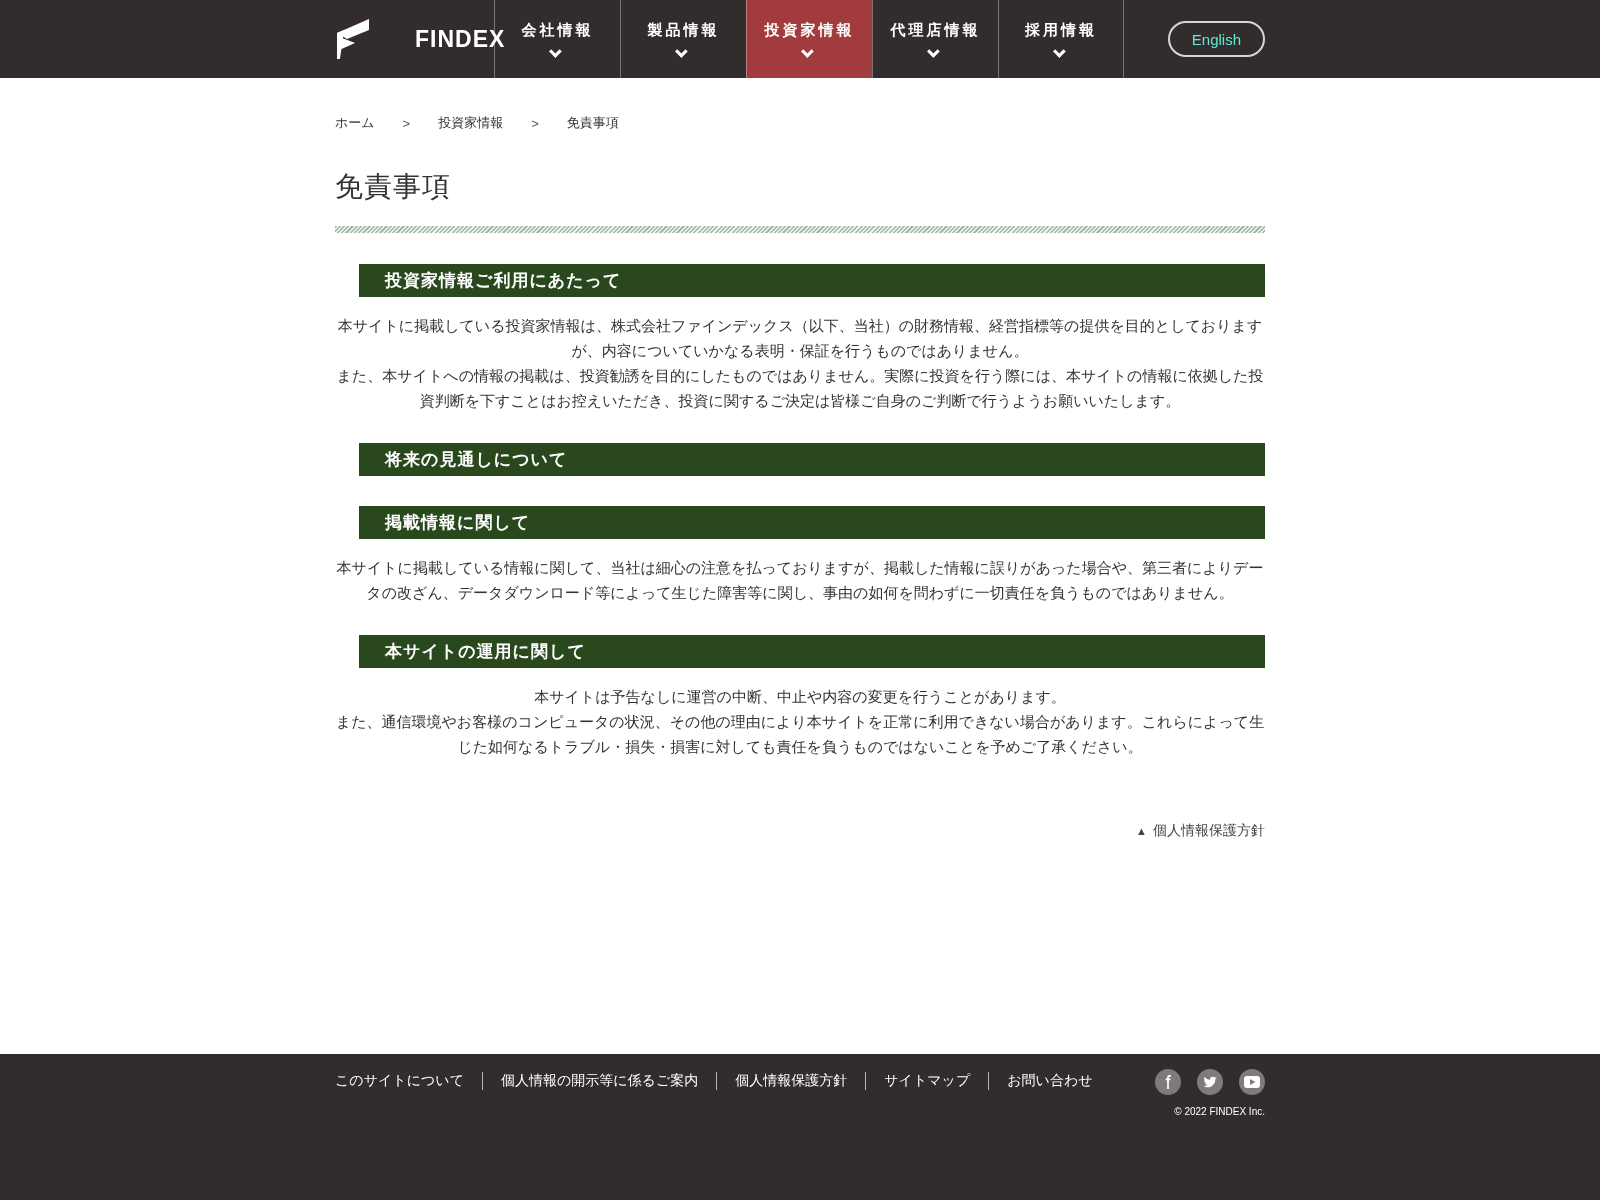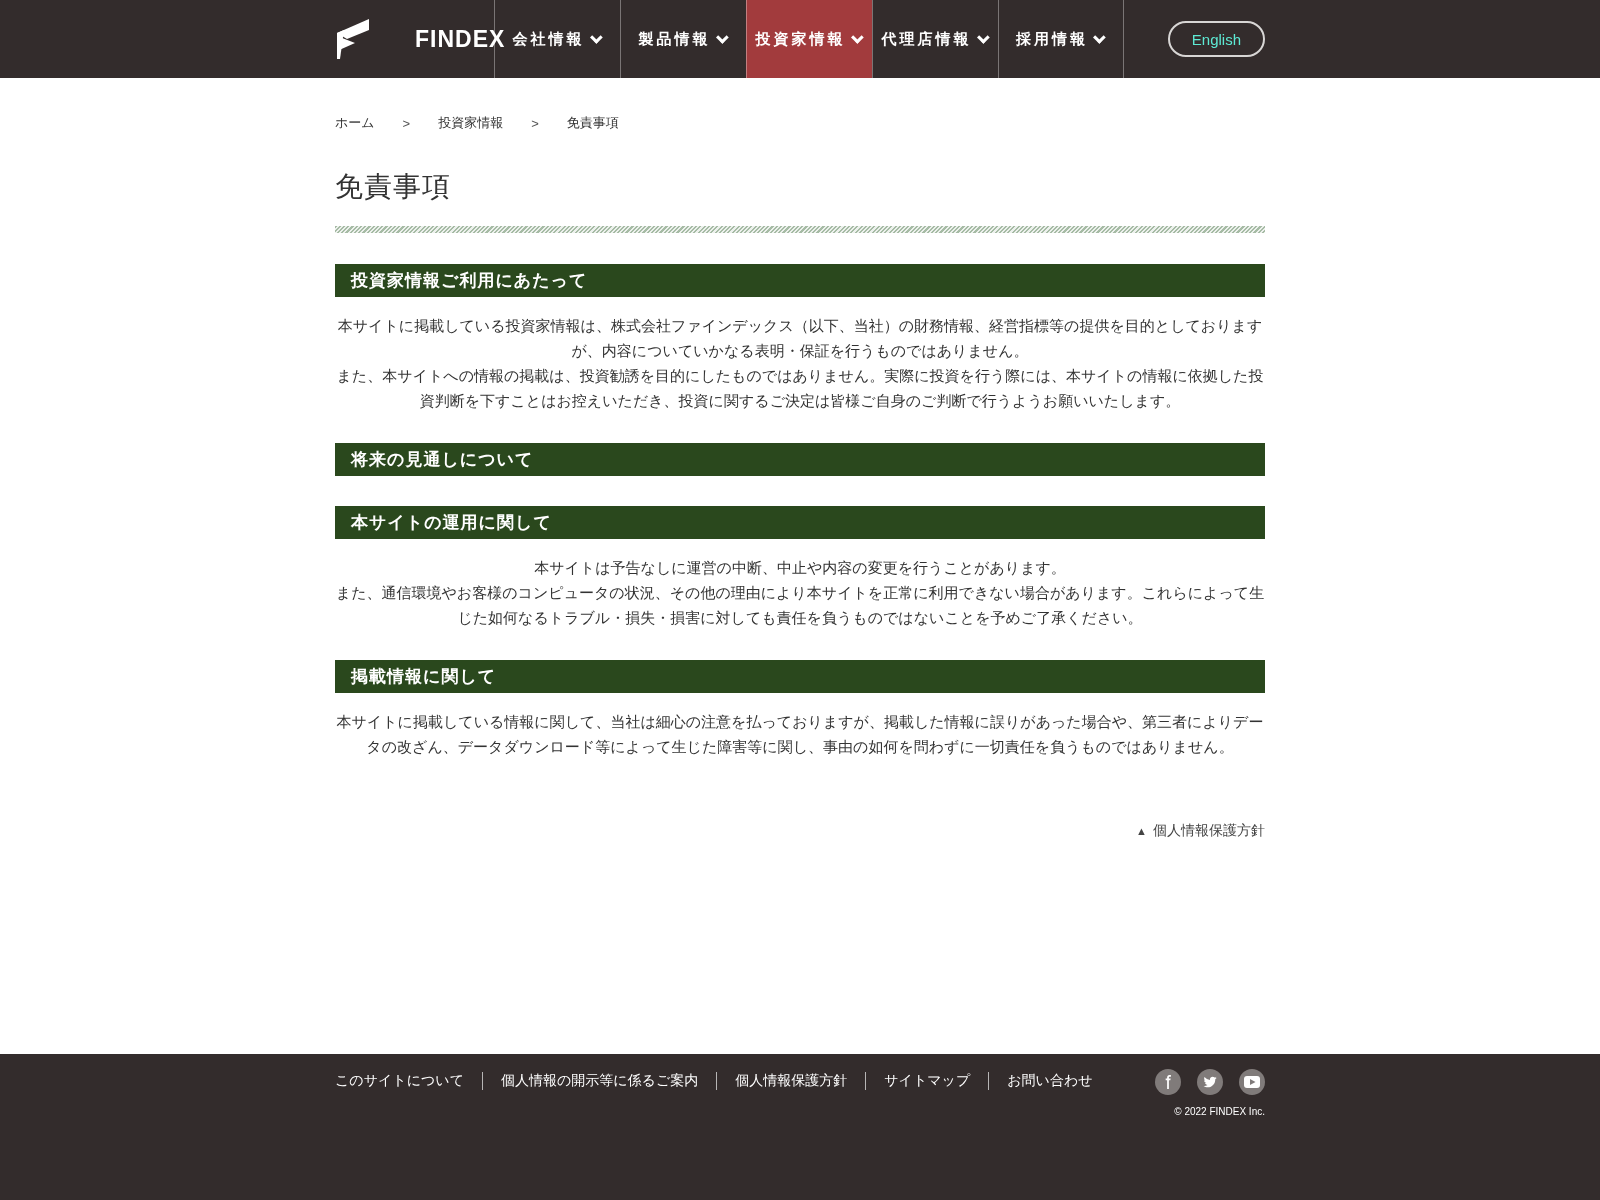--- a/index.html
+++ b/index.html
@@ -14,21 +14,21 @@
   .container { width: 930px; margin: 0 auto; }
 
   
   .site-header { background: #332c2c; height: 78px; flex: 0 0 auto; }
   .site-header .container { display: flex; align-items: stretch; height: 78px; }
   .logo { display: flex; align-items: center; gap: 8px; width: 159px; cursor: pointer; }
   .logo-text { color: #ffffff; font-size: 23px; font-weight: bold; letter-spacing: 1px; margin-left: 38px; }
   .main-nav { display: flex; height: 78px; }
   .nav-item {
     width: 126px; height: 78px;
-    display: flex; flex-direction: row; align-items: center; justify-content: center;
+    display: flex; flex-direction: column; align-items: center; justify-content: center;
     gap: 9px; cursor: pointer;
     border-left: 1px solid rgba(255,255,255,0.35);
   }
   .nav-item:last-child { border-right: 1px solid rgba(255,255,255,0.35); }
   .nav-item .nav-label { color: #ffffff; font-size: 15px; font-weight: bold; letter-spacing: 3px; white-space: nowrap; }
   .nav-item.active { background: #a23b3d; }
   .chevron-down {
     width: 9px; height: 9px;
     border-left: 3px solid #ffffff; border-bottom: 3px solid #ffffff;
     transform: rotate(-45deg) translateY(-3px);
@@ -49,21 +49,21 @@
   .breadcrumb .crumb-sep { color: #555; }
   .page-title { margin-top: 36px; font-size: 28px; font-weight: 500; color: #333; letter-spacing: 1px; }
   .hatch-band {
     margin-top: 20px; height: 7px; width: 100%;
     background: repeating-linear-gradient(135deg,
       #a6bba5 0px, #a6bba5 1.5px, #edf1ed 1.5px, #edf1ed 3px);
   }
   .section-heading {
     margin-top: 30px; height: 33px; line-height: 33px;
     background: #2a481d; color: #ffffff;
-    font-size: 17px; font-weight: bold; padding-left: 16px; letter-spacing: 1px;
+    font-size: 17px; font-weight: bold; padding-left: 26px; letter-spacing: 1px; margin-left: 24px;
   }
   .section-heading.first { margin-top: 31px; }
   .section-body { margin-top: 16px; font-size: 15px; line-height: 25px; color: #333; }
   .section-body p { margin: 0; text-align: center; }
 
   .page-top { margin-top: 62px; text-align: right; }
   .page-top a {
     font-size: 14px; color: #444; text-decoration: none; cursor: pointer;
     display: inline-flex; align-items: center; gap: 6px;
   }
@@ -150,31 +150,31 @@
         <p>本サイトに掲載している投資家情報は、株式会社ファインデックス（以下、当社）の財務情報、経営指標等の提供を目的としておりますが、内容についていかなる表明・保証を行うものではありません。</p>
         <p>また、本サイトへの情報の掲載は、投資勧誘を目的にしたものではありません。実際に投資を行う際には、本サイトの情報に依拠した投資判断を下すことはお控えいただき、投資に関するご決定は皆様ご自身のご判断で行うようお願いいたします。</p>
       </div>
     </section>
 
     <section>
       <h2 class="section-heading">将来の見通しについて</h2>
     </section>
 
     <section>
+      <h2 class="section-heading">掲載情報に関して</h2>
+      <div class="section-body">
+        <p>本サイトに掲載している情報に関して、当社は細心の注意を払っておりますが、掲載した情報に誤りがあった場合や、第三者によりデータの改ざん、データダウンロード等によって生じた障害等に関し、事由の如何を問わずに一切責任を負うものではありません。</p>
+      </div>
+    </section>
+
+    <section>
       <h2 class="section-heading">本サイトの運用に関して</h2>
       <div class="section-body">
         <p>本サイトは予告なしに運営の中断、中止や内容の変更を行うことがあります。</p>
         <p>また、通信環境やお客様のコンピュータの状況、その他の理由により本サイトを正常に利用できない場合があります。これらによって生じた如何なるトラブル・損失・損害に対しても責任を負うものではないことを予めご了承ください。</p>
-      </div>
-    </section>
-
-    <section>
-      <h2 class="section-heading">掲載情報に関して</h2>
-      <div class="section-body">
-        <p>本サイトに掲載している情報に関して、当社は細心の注意を払っておりますが、掲載した情報に誤りがあった場合や、第三者によりデータの改ざん、データダウンロード等によって生じた障害等に関し、事由の如何を問わずに一切責任を負うものではありません。</p>
       </div>
     </section>
 
     <div class="page-top">
       <a>
         <span class="tri-up">▲</span>
         <span>個人情報保護方針</span>
       </a>
     </div>
 

